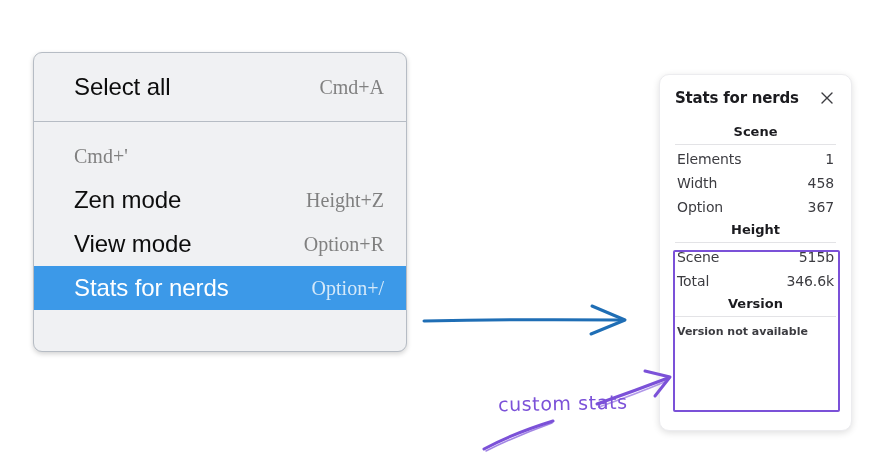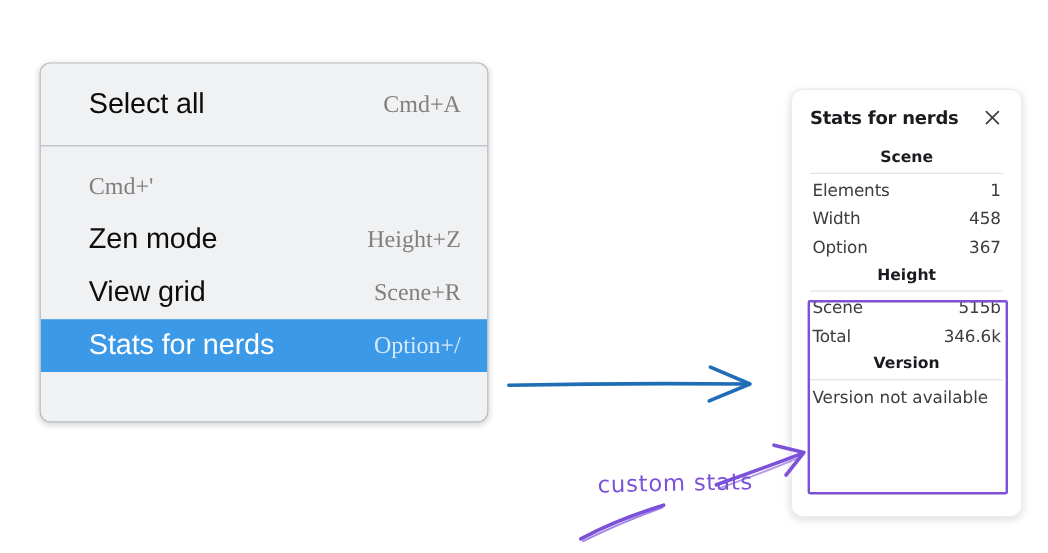--- a/index.html
+++ b/index.html
@@ -133,25 +133,26 @@
     justify-content: space-between;
     font-size: 14px;
     color: #3c3c41;
     padding: 2px 2px 2px 2px;
     line-height: 20px;
   }
   .stat-row .sk { letter-spacing: -0.1px; }
   .stat-row .sv { letter-spacing: -0.1px; }
 
   .version-line {
-    font-size: 14px;
+    font-size: 11px;
     color: #3c3c41;
     padding: 3px 2px;
     line-height: 20px;
     white-space: nowrap;
+    font-weight: bold;
   }
 
   
   #custom-stats-highlight {
     position: absolute;
     left: 673px;
     top: 250px;
     width: 167px;
     height: 162px;
     border: 2px solid #7b51d8;
@@ -195,22 +196,22 @@
 
   <div class="menu-group menu-group-bottom">
     <div class="menu-item">
       <span class="mi-shortcut">Cmd+'</span>
     </div>
     <div class="menu-item">
       <span class="mi-label">Zen mode</span>
       <span class="mi-shortcut">Height+Z</span>
     </div>
     <div class="menu-item">
-      <span class="mi-label">View grid</span>
-      <span class="mi-shortcut">Scene+R</span>
+      <span class="mi-label">View mode</span>
+      <span class="mi-shortcut">Option+R</span>
     </div>
     <div class="menu-item selected">
       <span class="mi-label">Stats for nerds</span>
       <span class="mi-shortcut">Option+/</span>
     </div>
     <div class="menu-tail"></div>
   </div>
 
 </div>
 

